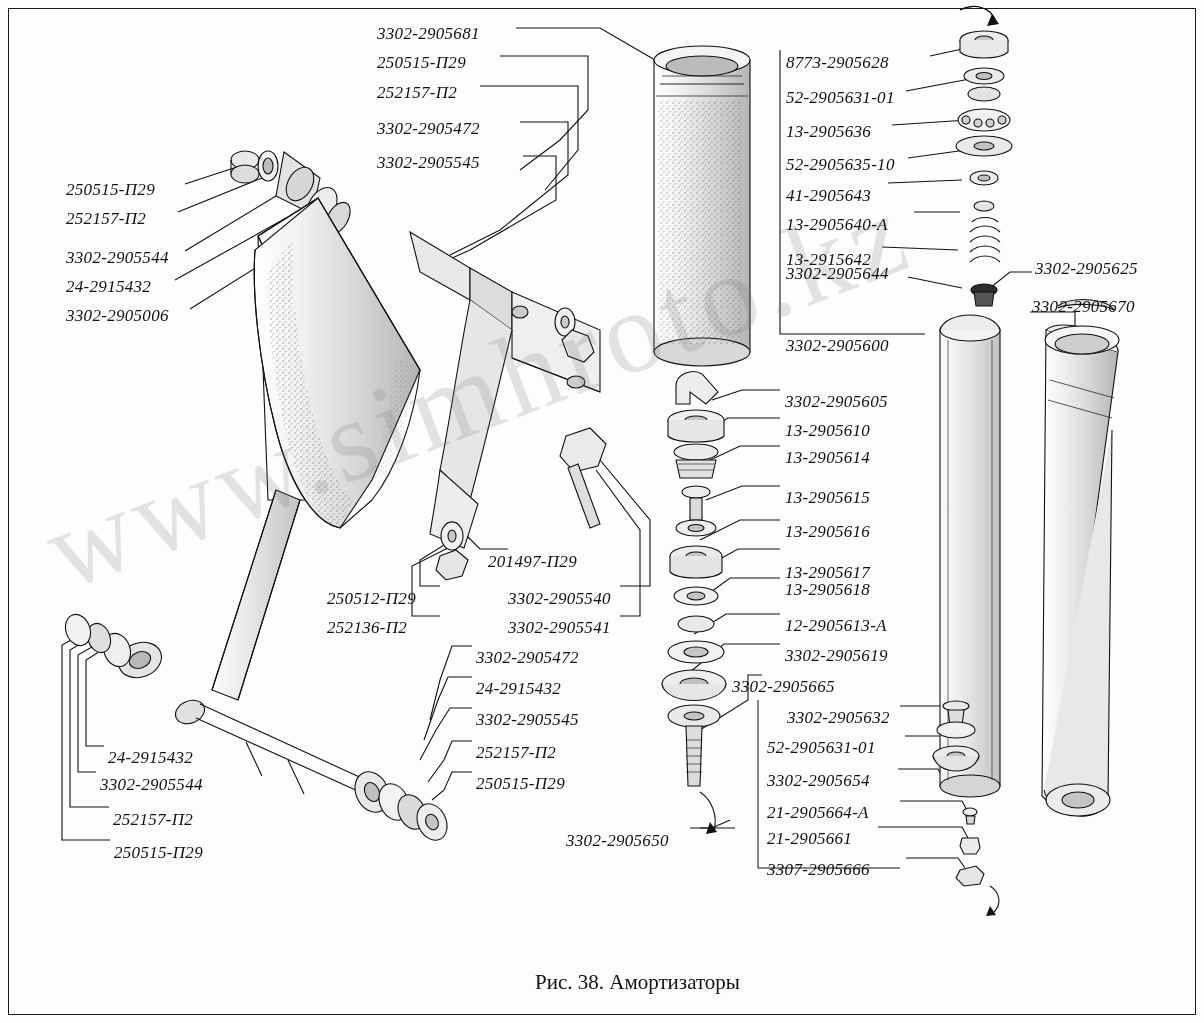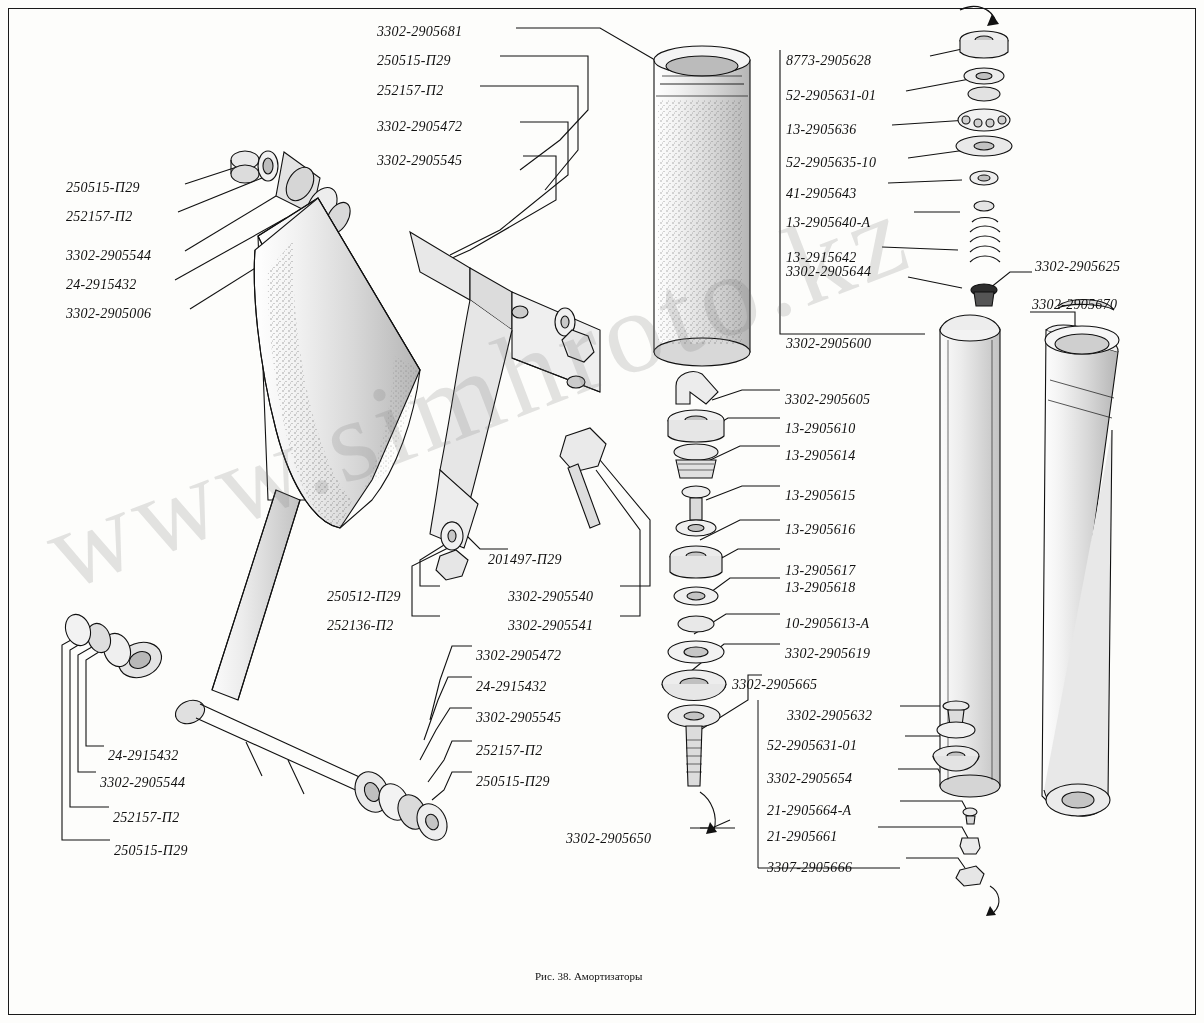--- a/index.html
+++ b/index.html
@@ -21,29 +21,29 @@
     top: 8px;
     width: 1188px;
     height: 1007px;
     border: 1.5px solid #1a1a1a;
     box-sizing: border-box;
   }
   .lbl {
     position: absolute;
     font-family: "Liberation Serif", serif;
     font-style: italic;
-    font-size: 14px;
+    font-size: 17px;
     color: #111;
     white-space: nowrap;
     letter-spacing: 0.3px;
   }
   .caption {
     position: absolute;
     font-family: "Liberation Serif", serif;
-    font-size: 11px;
+    font-size: 21px;
     color: #111;
     white-space: nowrap;
   }
   svg.art {
     position: absolute;
     left: 0;
     top: 0;
     width: 1204px;
     height: 1023px;
     pointer-events: none;
@@ -358,21 +358,21 @@
   </div>
 
   <div>
     <div class="lbl" style="left:785px; top:392px;">3302-2905605</div>
     <div class="lbl" style="left:785px; top:421px;">13-2905610</div>
     <div class="lbl" style="left:785px; top:448px;">13-2905614</div>
     <div class="lbl" style="left:785px; top:488px;">13-2905615</div>
     <div class="lbl" style="left:785px; top:522px;">13-2905616</div>
     <div class="lbl" style="left:785px; top:551px;margin-top:12px;">13-2905617</div>
     <div class="lbl" style="left:785px; top:580px;font-family:Liberation Serif, serif;">13-2905618</div>
-    <div class="lbl" style="left:785px; top:616px;">10-2905613-А</div>
+    <div class="lbl" style="left:785px; top:616px;">12-2905613-А</div>
     <div class="lbl" style="left:785px; top:646px;">3302-2905619</div>
     <div class="lbl" style="left:732px; top:677px;">3302-2905665</div>
     <div class="lbl" style="left:767px; top:708px;margin-left:20px;">3302-2905632</div>
     <div class="lbl" style="left:767px; top:738px;">52-2905631-01</div>
     <div class="lbl" style="left:767px; top:771px;">3302-2905654</div>
     <div class="lbl" style="left:767px; top:803px;">21-2905664-А</div>
     <div class="lbl" style="left:767px; top:829px;">21-2905661</div>
     <div class="lbl" style="left:767px; top:860px;">3307-2905666</div>
   </div>
 

